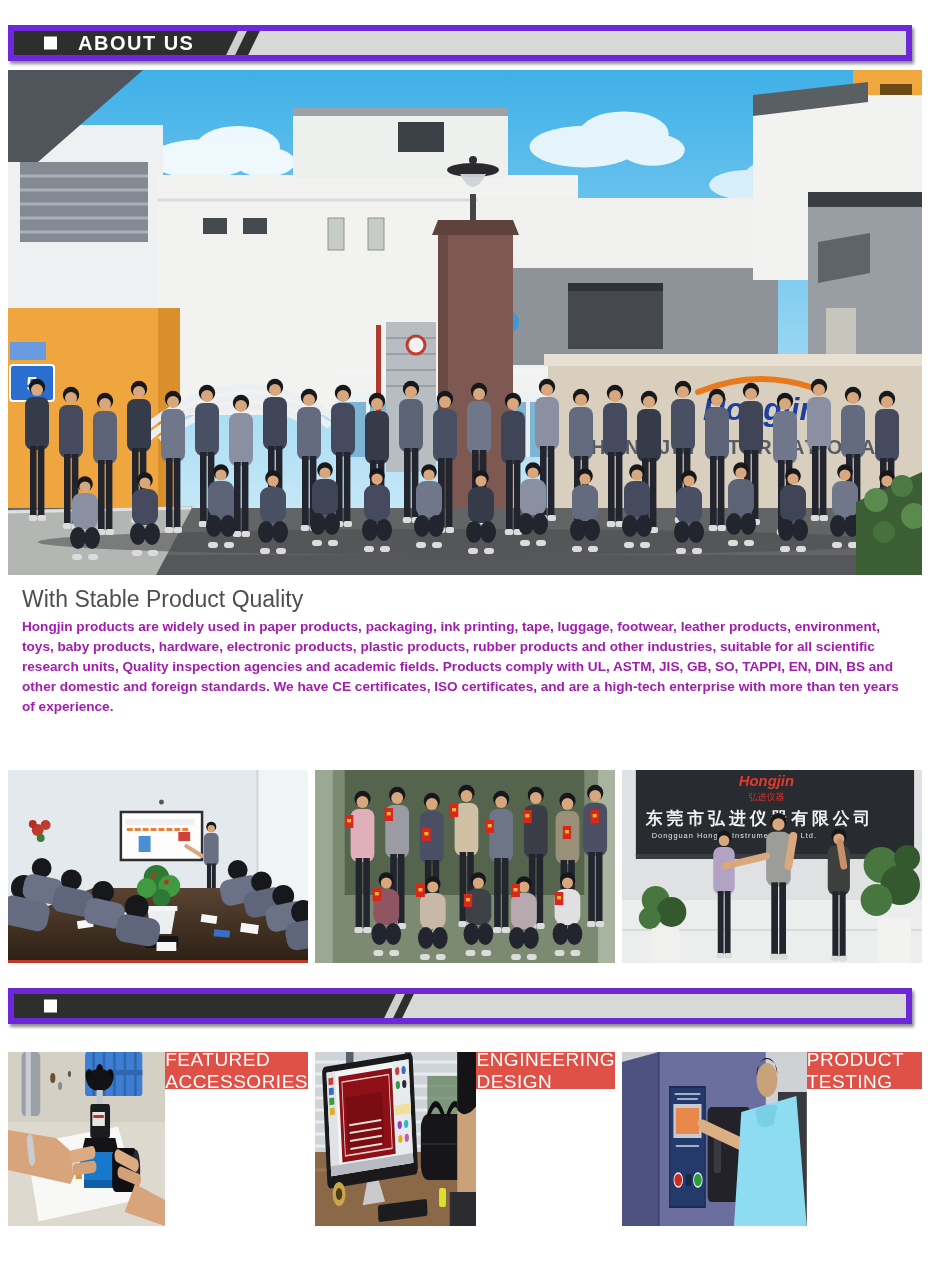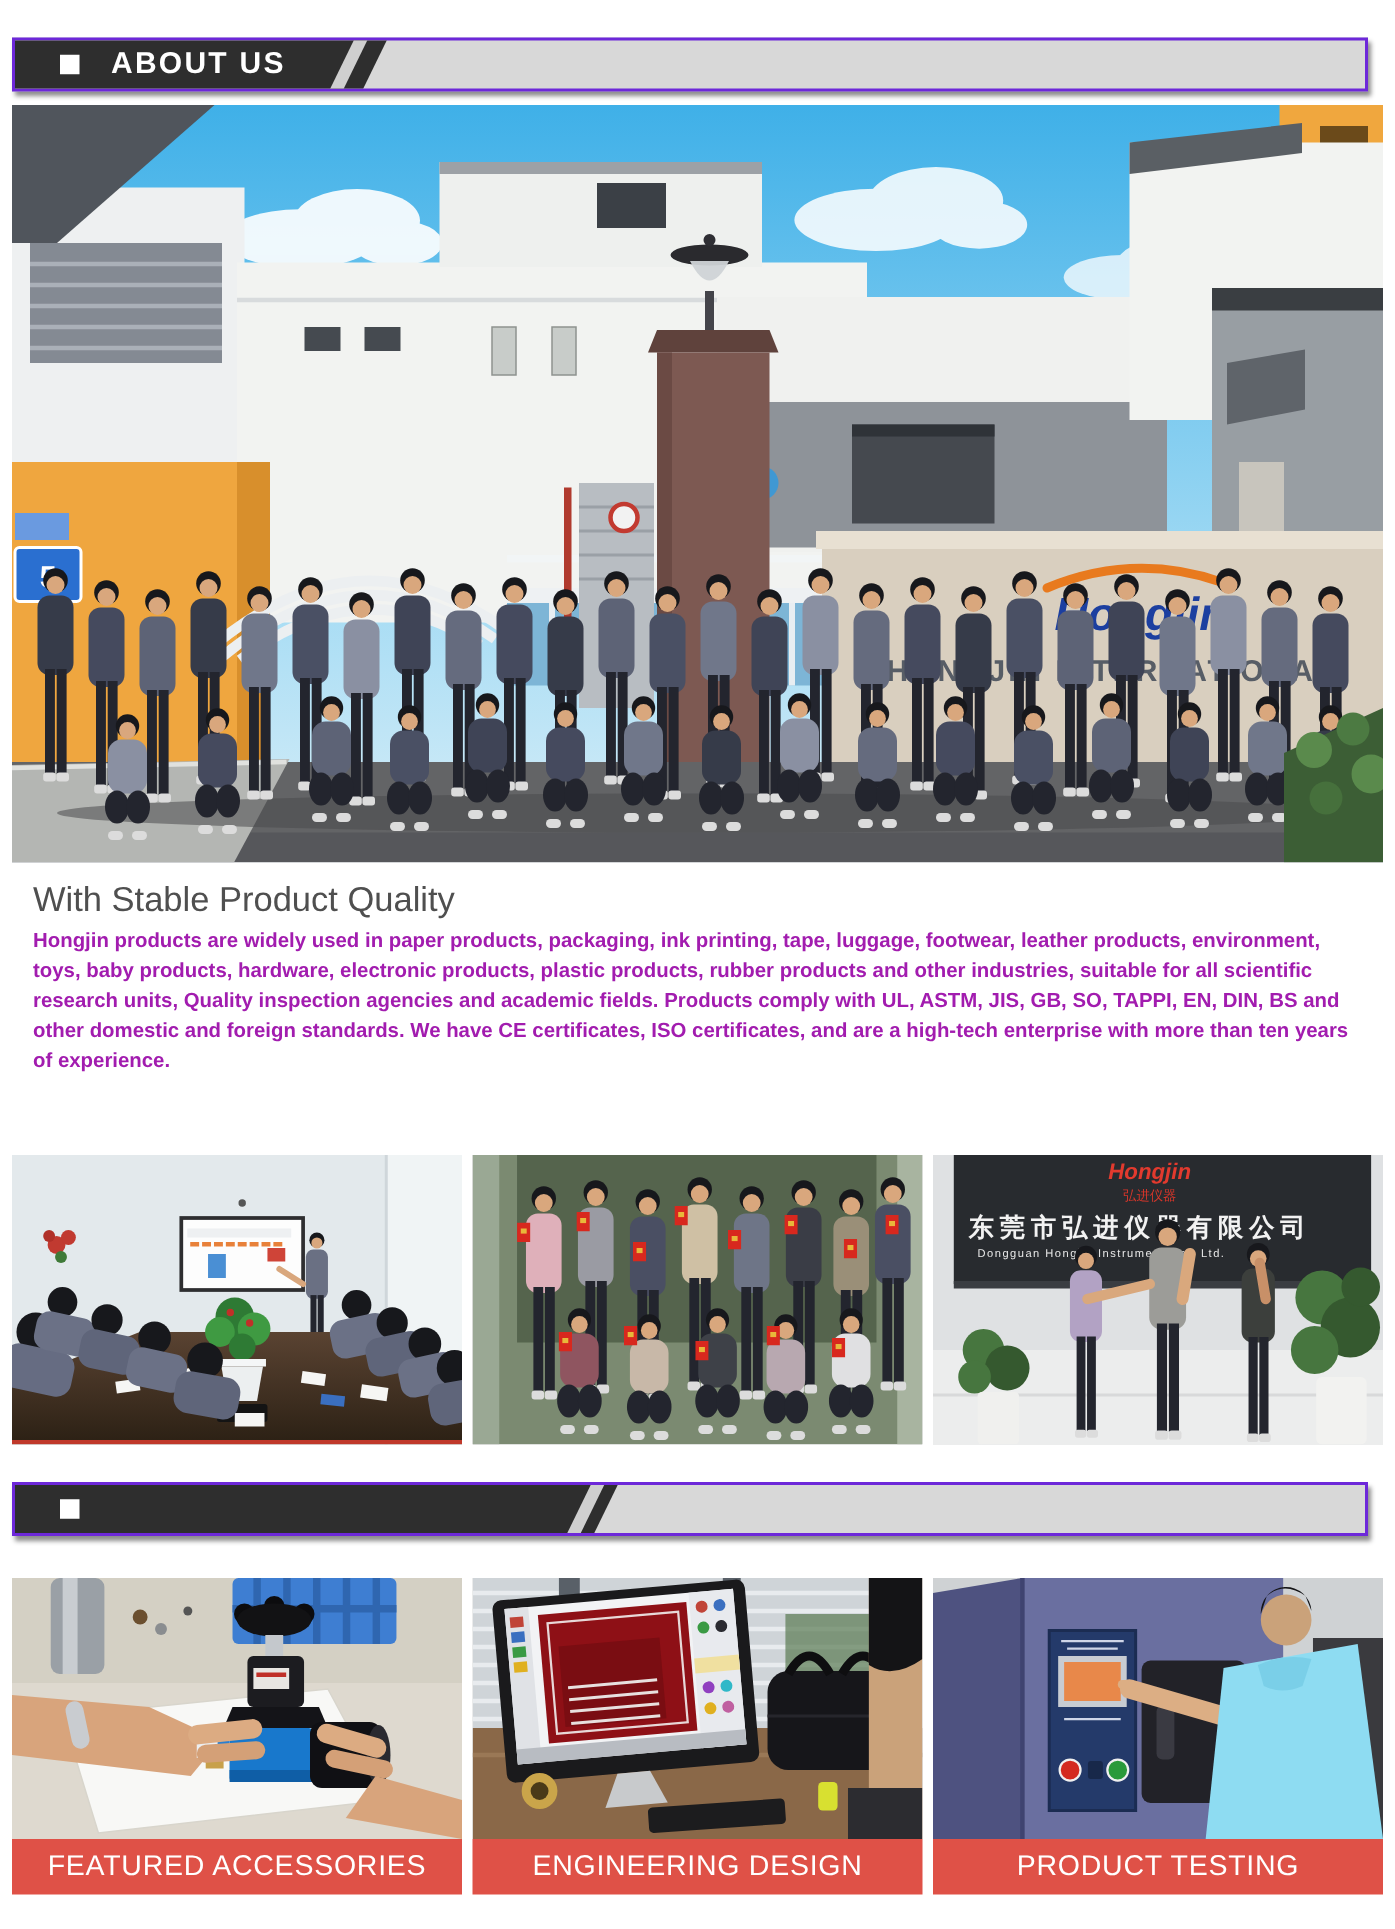--- a/index.html
+++ b/index.html
@@ -1,20 +1,20 @@
 <!DOCTYPE html>
 <html><head>
 <meta charset="utf-8">
 <style>
   html,body{margin:0;padding:0;background:#fff;}
   .page{position:relative;width:930px;height:1286px;background:#fff;overflow:hidden;
         font-family:"Liberation Sans",sans-serif;}
   
   .banner{position:absolute;left:8px;width:904px;height:36px;background:#d8d8d8;
-          border:2px solid #6d28d9;box-sizing:border-box;overflow:hidden;
+          border:6px solid #6d28d9;box-sizing:border-box;overflow:hidden;
           box-shadow:2px 3px 3px rgba(0,0,0,.45);}
   .banner-dark{position:absolute;top:-3px;bottom:-3px;left:-26px;background:#2e2e2e;
                transform:skewX(-26deg);}
   .banner-slash{position:absolute;top:-3px;bottom:-3px;width:9px;background:#cfcfcf;
                 transform:skewX(-26deg);}
   #banner-about{top:25px;}
   #banner-about .banner-dark{width:266px;}
   #banner-about .banner-slash{left:218px;}
   #banner-production{top:988px;}
   #banner-production .banner-dark{width:420px;}
@@ -31,21 +31,21 @@
   .intro-line1{margin:0 0 4px 2px;font-size:23px;font-weight:400;color:#4f4f4f;}
   .intro-line2{margin:0 0 13px 0;font-size:28px;font-weight:700;color:#3a3a3a;
                text-shadow:3px 2px 3px rgba(90,90,90,.55);}
   .intro-para{margin:2px;font-size:13.6px;font-weight:700;color:#a21caf;line-height:1.47;}
   
   .row{position:absolute;left:8px;width:914px;display:flex;gap:7px;}
   #gallery{top:770px;}
   .gphoto{flex:1;height:193px;overflow:hidden;background:#ddd;}
   .gphoto svg{display:block;width:100%;height:100%;}
   #cards{top:1052px;}
-  .card{flex:1;display:flex;flex-direction:column;}
+  .card{flex:1;display:flex;flex-direction:row;}
   .card-photo{height:174px;overflow:hidden;background:#ddd;}
   .card-photo svg{display:block;width:100%;height:100%;}
   .card-caption{height:37px;background:#df5147;color:#fff;display:flex;
                 align-items:center;justify-content:center;font-size:19px;letter-spacing:.5px;}
   text{font-family:"Liberation Sans",sans-serif;}
 </style>
 </head>
 <body>
 
 <div class="page">

